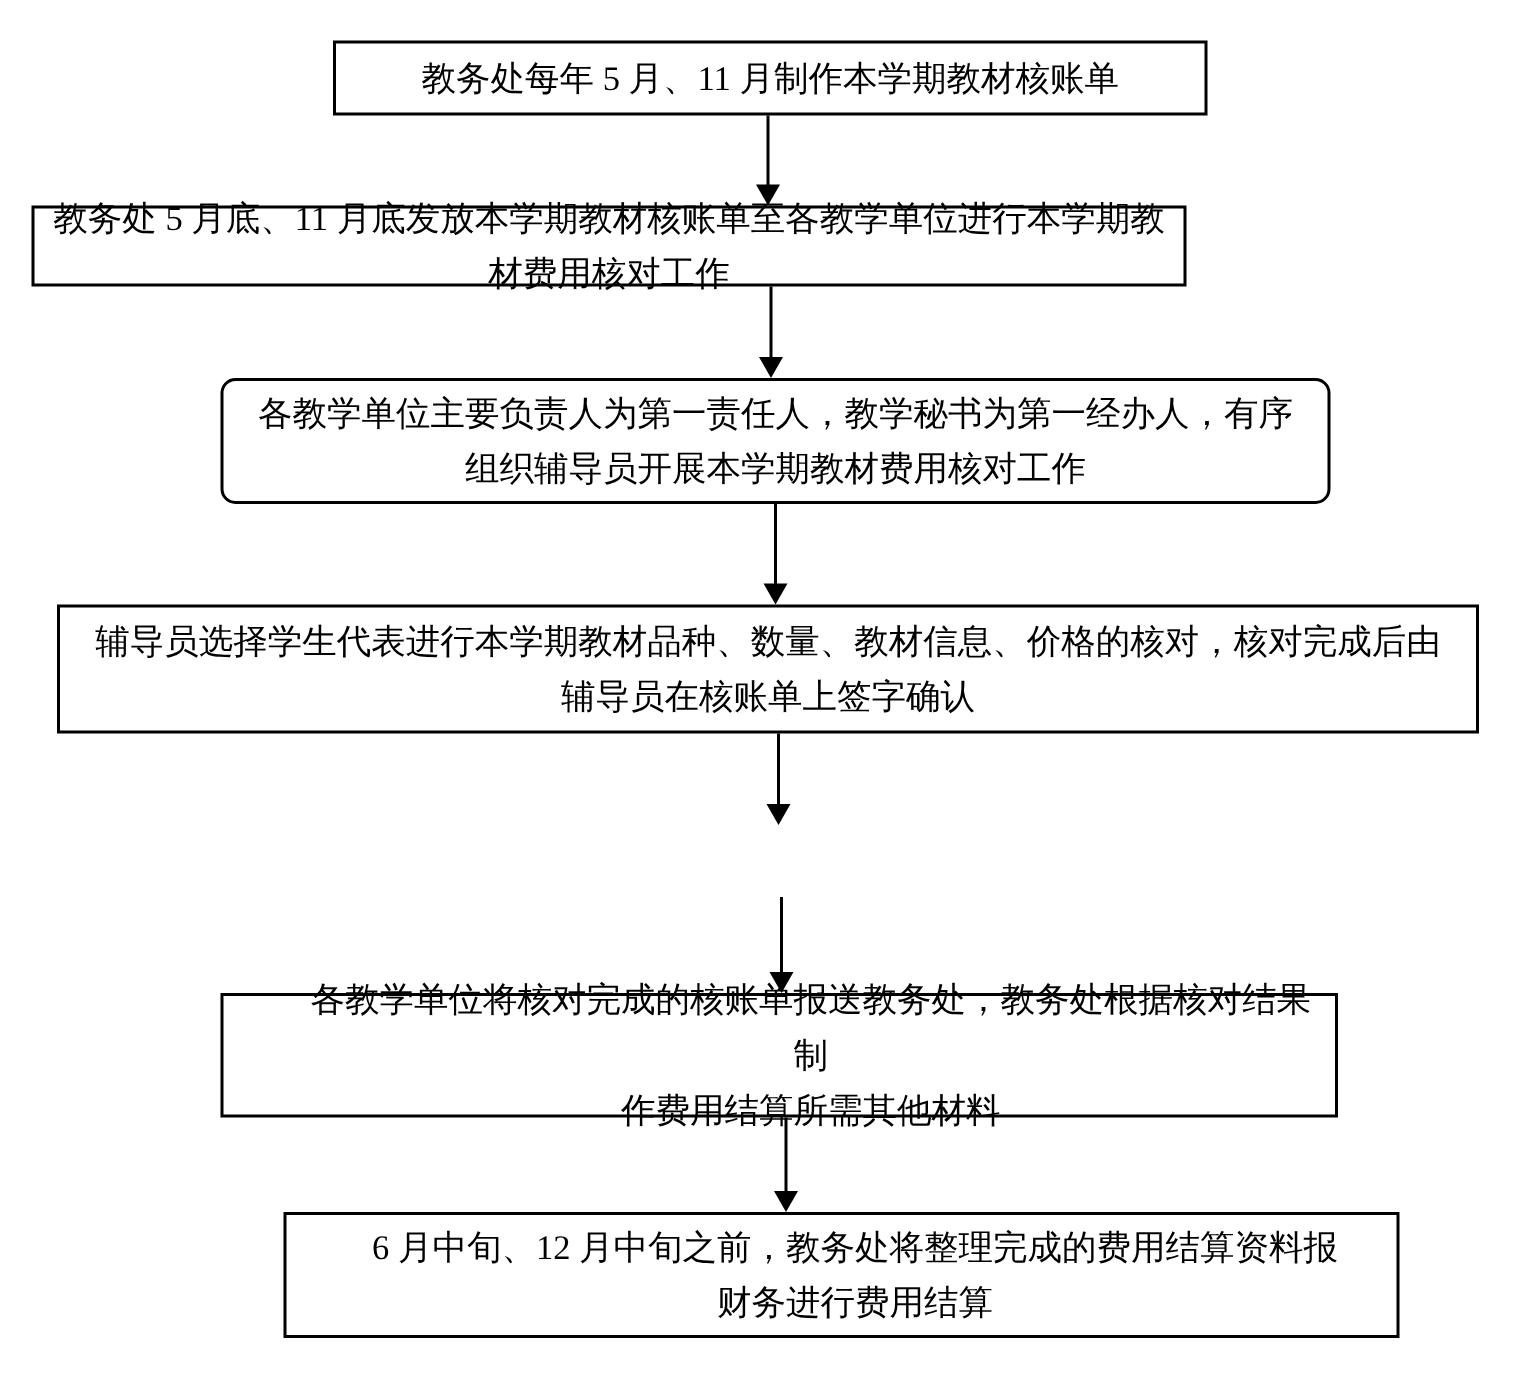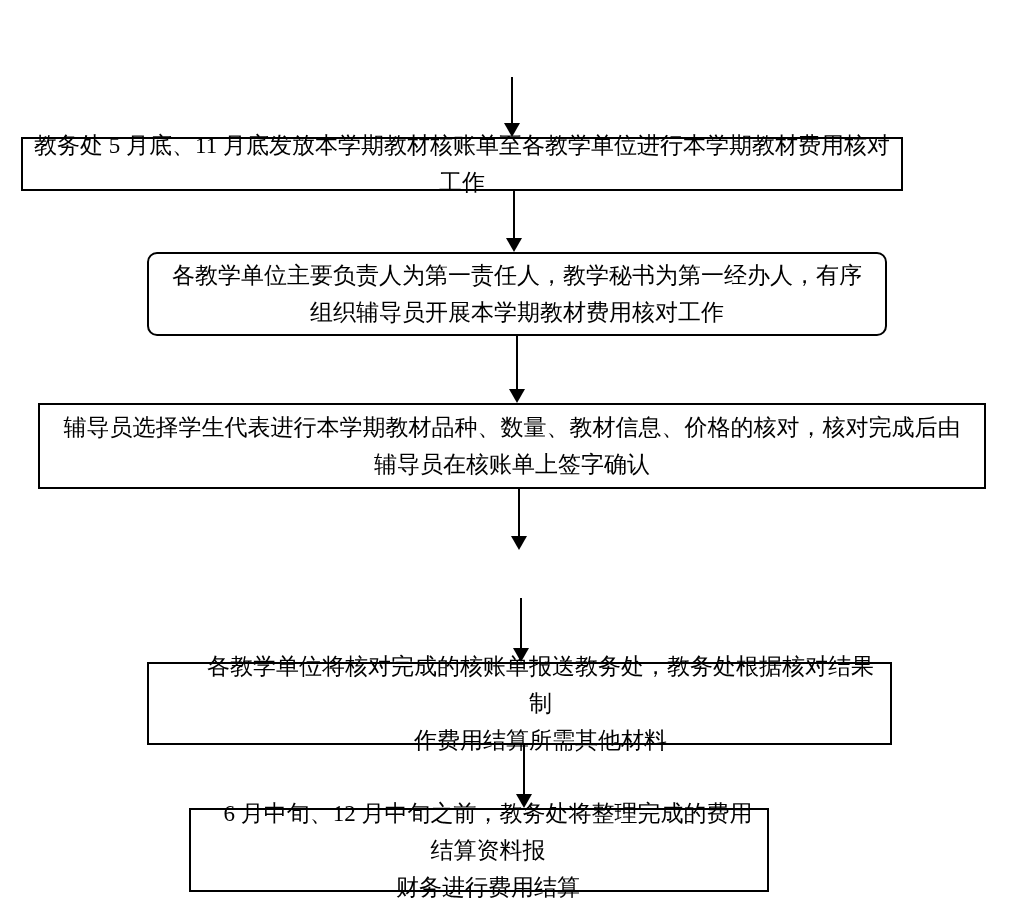--- a/index.html
+++ b/index.html
@@ -24,26 +24,26 @@
     display: flex;
     align-items: center;
     justify-content: center;
     text-align: center;
     font-size: 23px;
     line-height: 37px;
     white-space: pre-line;
     padding: 0 6px;
   }
   #box1 { left: 222px; top: 27px;  width: 583px; height: 50px; }
-  #box2 { left: 21px;  top: 137px; width: 882px; height: 54px; }
+  #box2 { left: 21px;  top: 137px; width: 770px; height: 54px; }
   #box3 { left: 147px; top: 252px; width: 740px; height: 84px; border-radius: 10px; }
   #box4 { left: 38px;  top: 403px; width: 948px; height: 86px; }
   #box5 { left: 144px; top: 550px; width: 753px; height: 48px; }
   #box6 { left: 147px; top: 662px; width: 745px; height: 83px; padding-left: 48px; }
-  #box7 { left: 189px; top: 808px; width: 580px; height: 84px; padding-left: 24px; }
+  #box7 { left: 189px; top: 808px; width: 744px; height: 84px; padding-left: 24px; }
 
   .arrow {
     position: absolute;
     width: 0;
   }
   .arrow .shaft {
     position: absolute;
     left: -1px;
     top: 0;
     width: 2px;
@@ -69,20 +69,21 @@
   #arrow3 .shaft { height: 54px; } #arrow3 .head { top: 53px; }
   #arrow4 .shaft { height: 48px; } #arrow4 .head { top: 47px; }
   #arrow5 .shaft { height: 51px; } #arrow5 .head { top: 50px; }
   #arrow6 .shaft { height: 50px; } #arrow6 .head { top: 49px; }
 </style>
 </head>
 <body>
 
 <div class="canvas">
 
+  <div class="fbox" id="box1">教务处每年 5 月、11 月制作本学期教材核账单</div>
 
   <div class="arrow" id="arrow1">
     <div class="shaft"></div>
     <div class="head"></div>
   </div>
 
   <div class="fbox" id="box2">教务处 5 月底、11 月底发放本学期教材核账单至各教学单位进行本学期教材费用核对工作</div>
 
   <div class="arrow" id="arrow2">
     <div class="shaft"></div>

